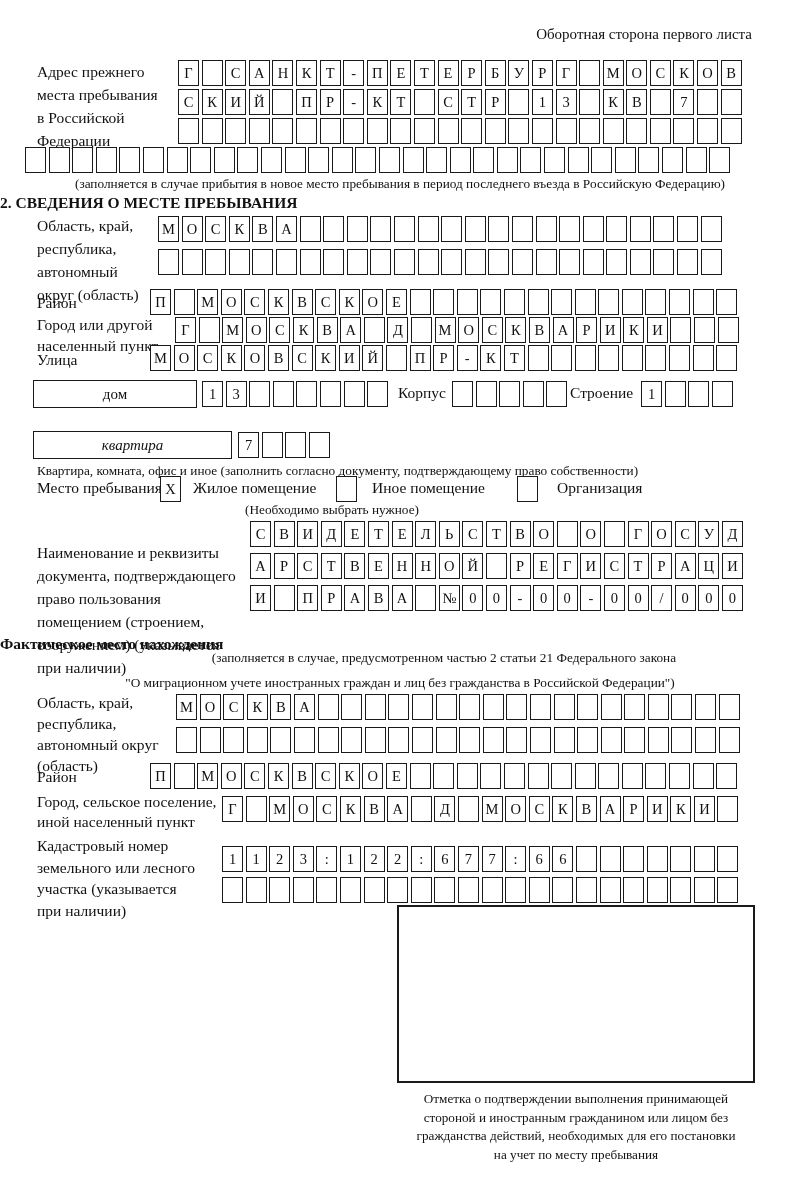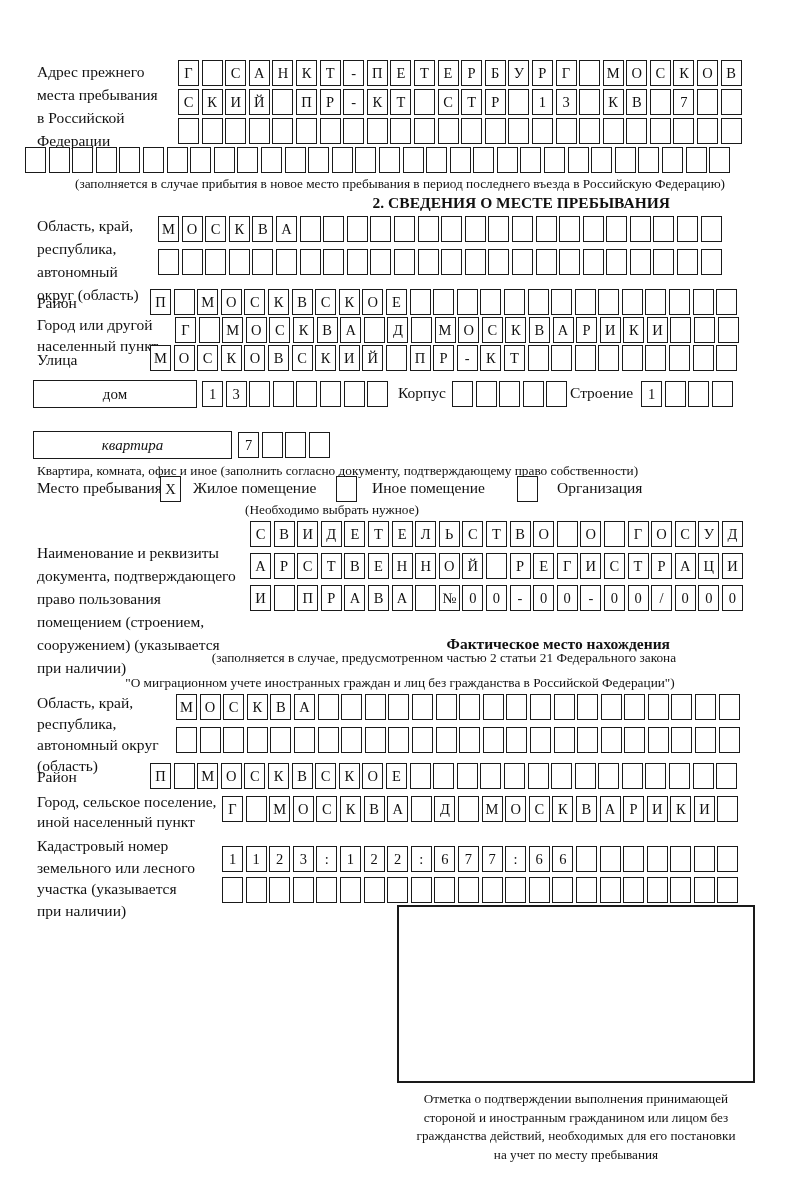--- a/index.html
+++ b/index.html
@@ -20,21 +20,21 @@
   }
   .lbl.tight{line-height:21px;}
   .inline-lbl{position:absolute;font-size:15.5px;white-space:nowrap;}
   .caption{
     position:absolute;
     font-size:13.3px;
     white-space:nowrap;
   }
   .center{left:0;width:800px;text-align:center;}
   .title{
-    position:absolute;left:0;width:670px;text-align:right;
+    position:absolute;left:0;width:670px;text-align:left;
     font-size:15.5px;font-weight:bold;white-space:nowrap;
   }
   .boxrow{
     position:absolute;
     display:flex;
     white-space:nowrap;
   }
   .cell{
     flex:none;
     box-sizing:border-box;
@@ -73,20 +73,21 @@
     font-size:15px;
     text-align:right;
     white-space:nowrap;
   }
 </style>
 </head>
 <body>
 
 <div class="page">
 
+  <div class="hdr-note" style="left:400px;top:26px;width:352px;">Оборотная сторона первого листа</div>
 
   <div class="lbl" style="left:37px;top:60px;">Адрес прежнего
 места пребывания
 в Российской
 Федерации</div>
   <div class="boxrow" style="left:178px;top:60px;">
       <span class="cell">Г</span>
       <span class="cell"></span>
       <span class="cell">С</span>
       <span class="cell">А</span>

